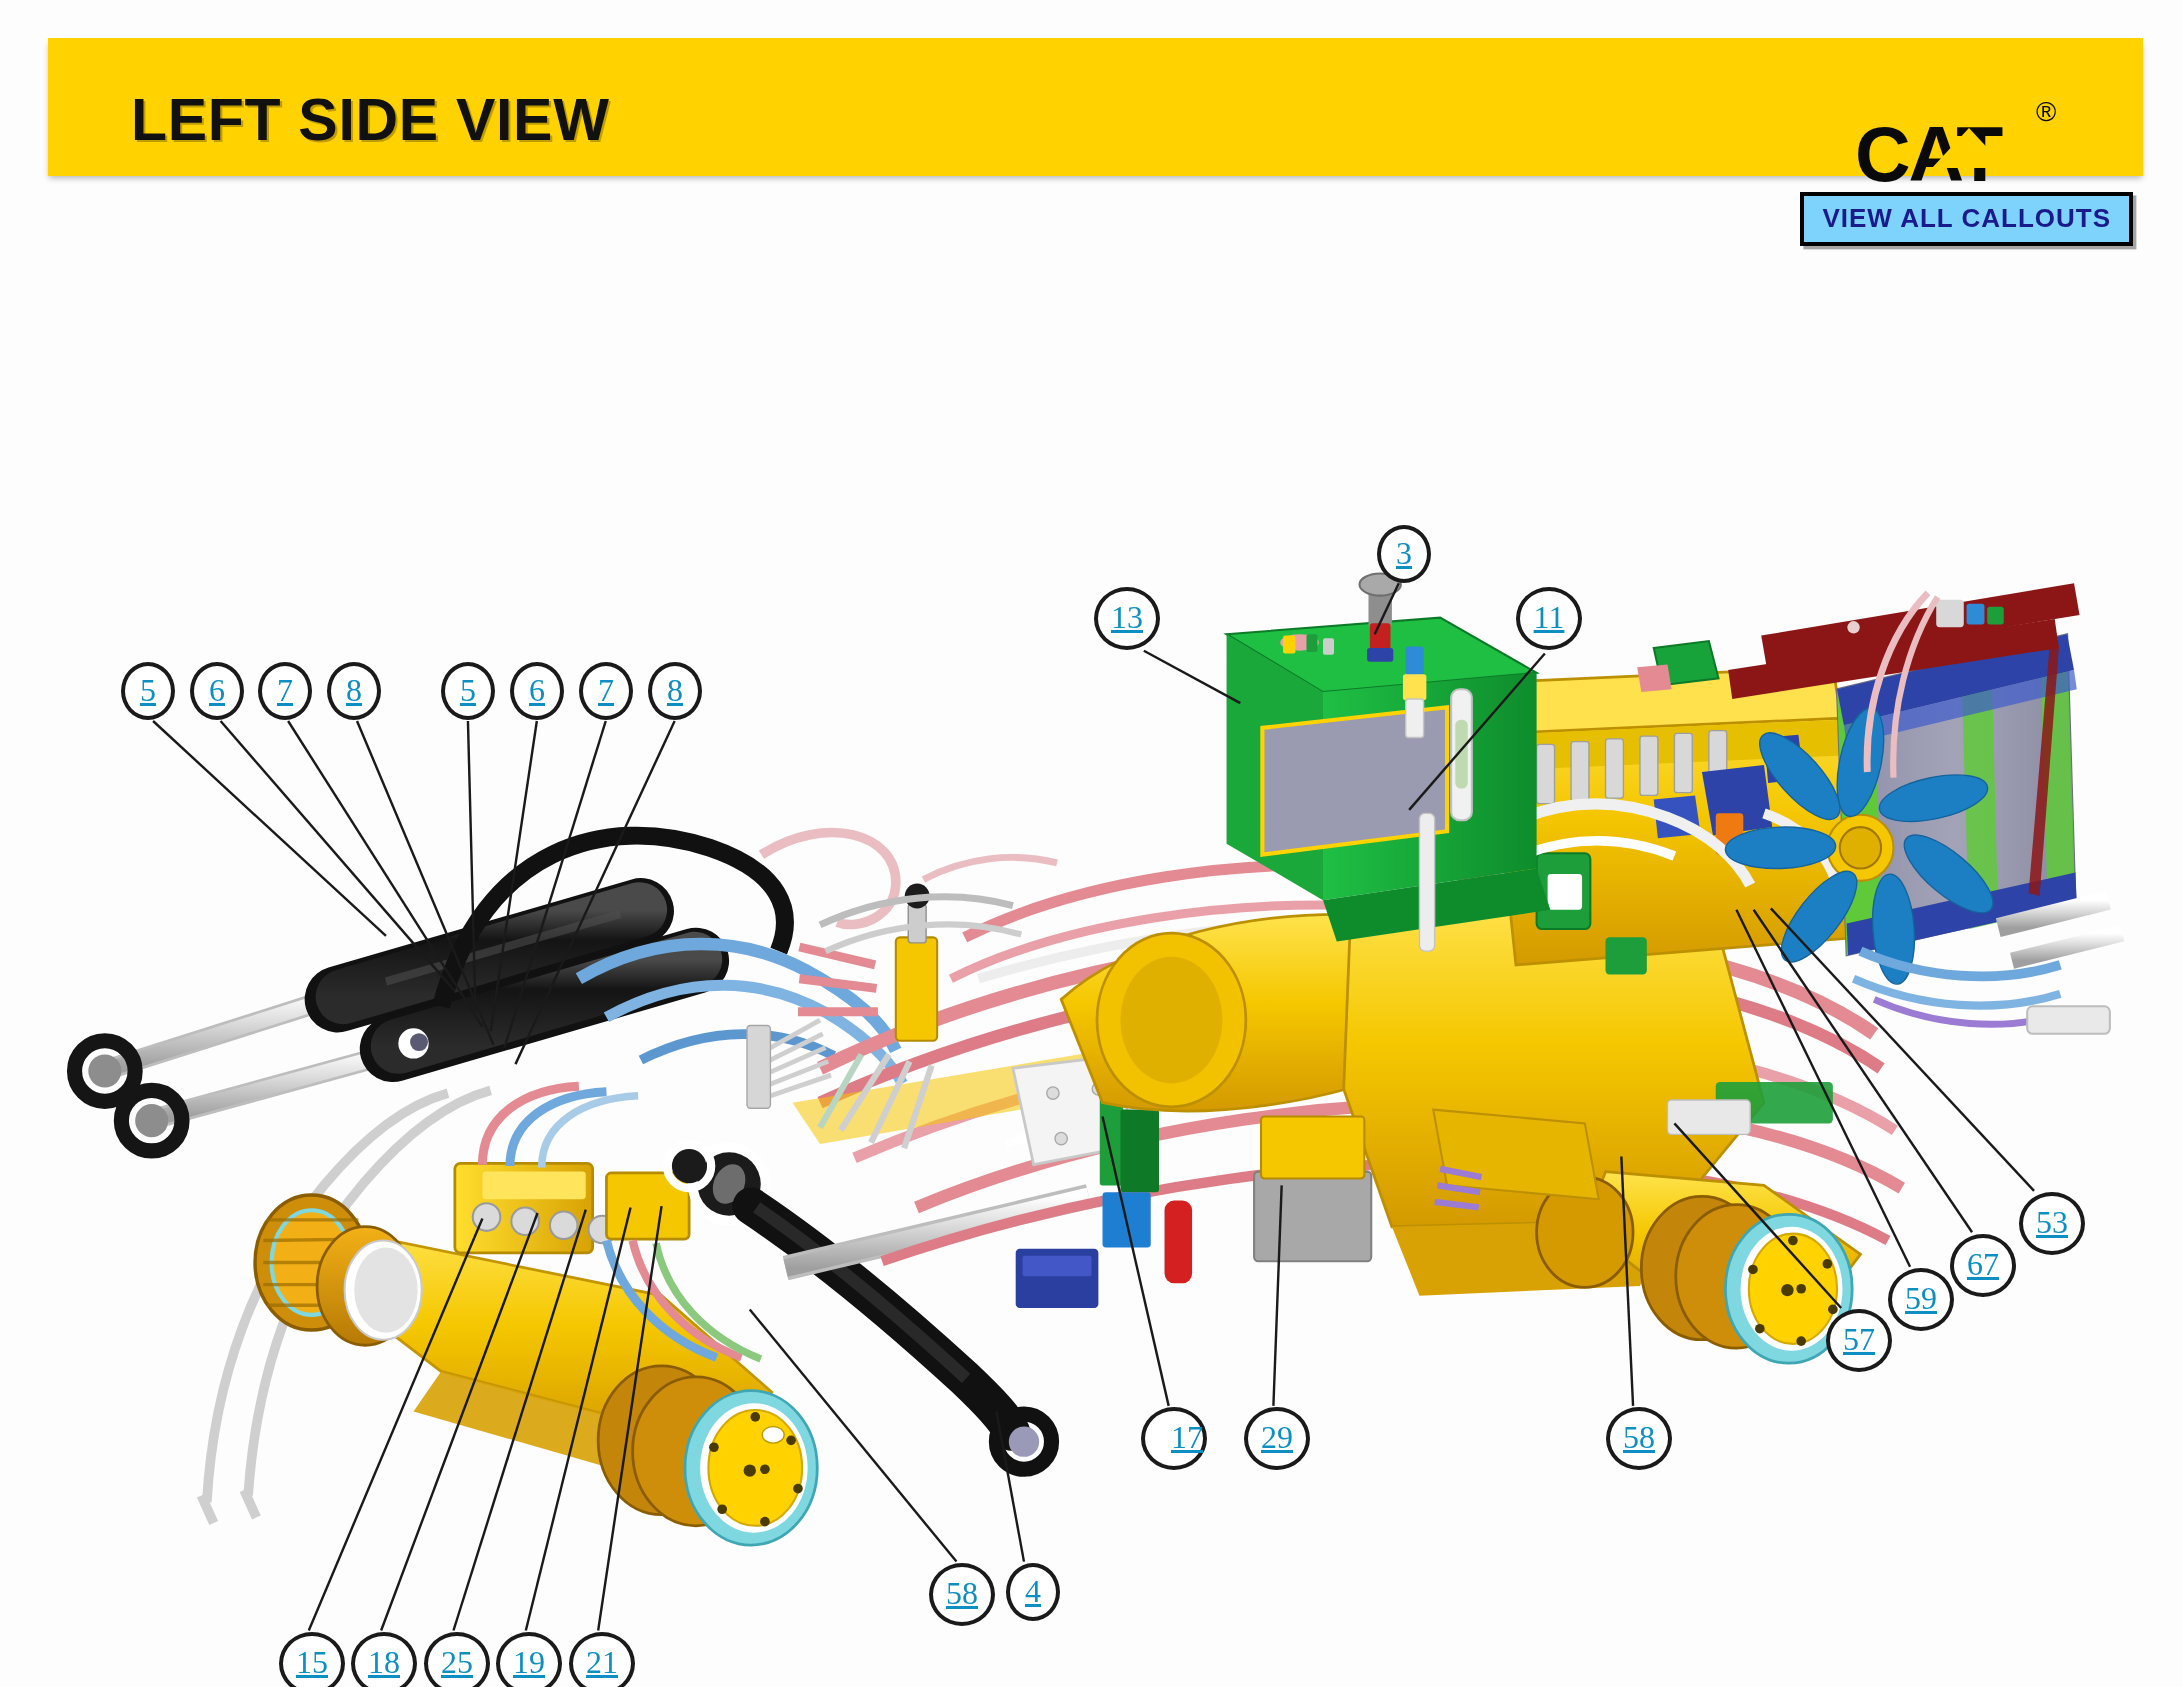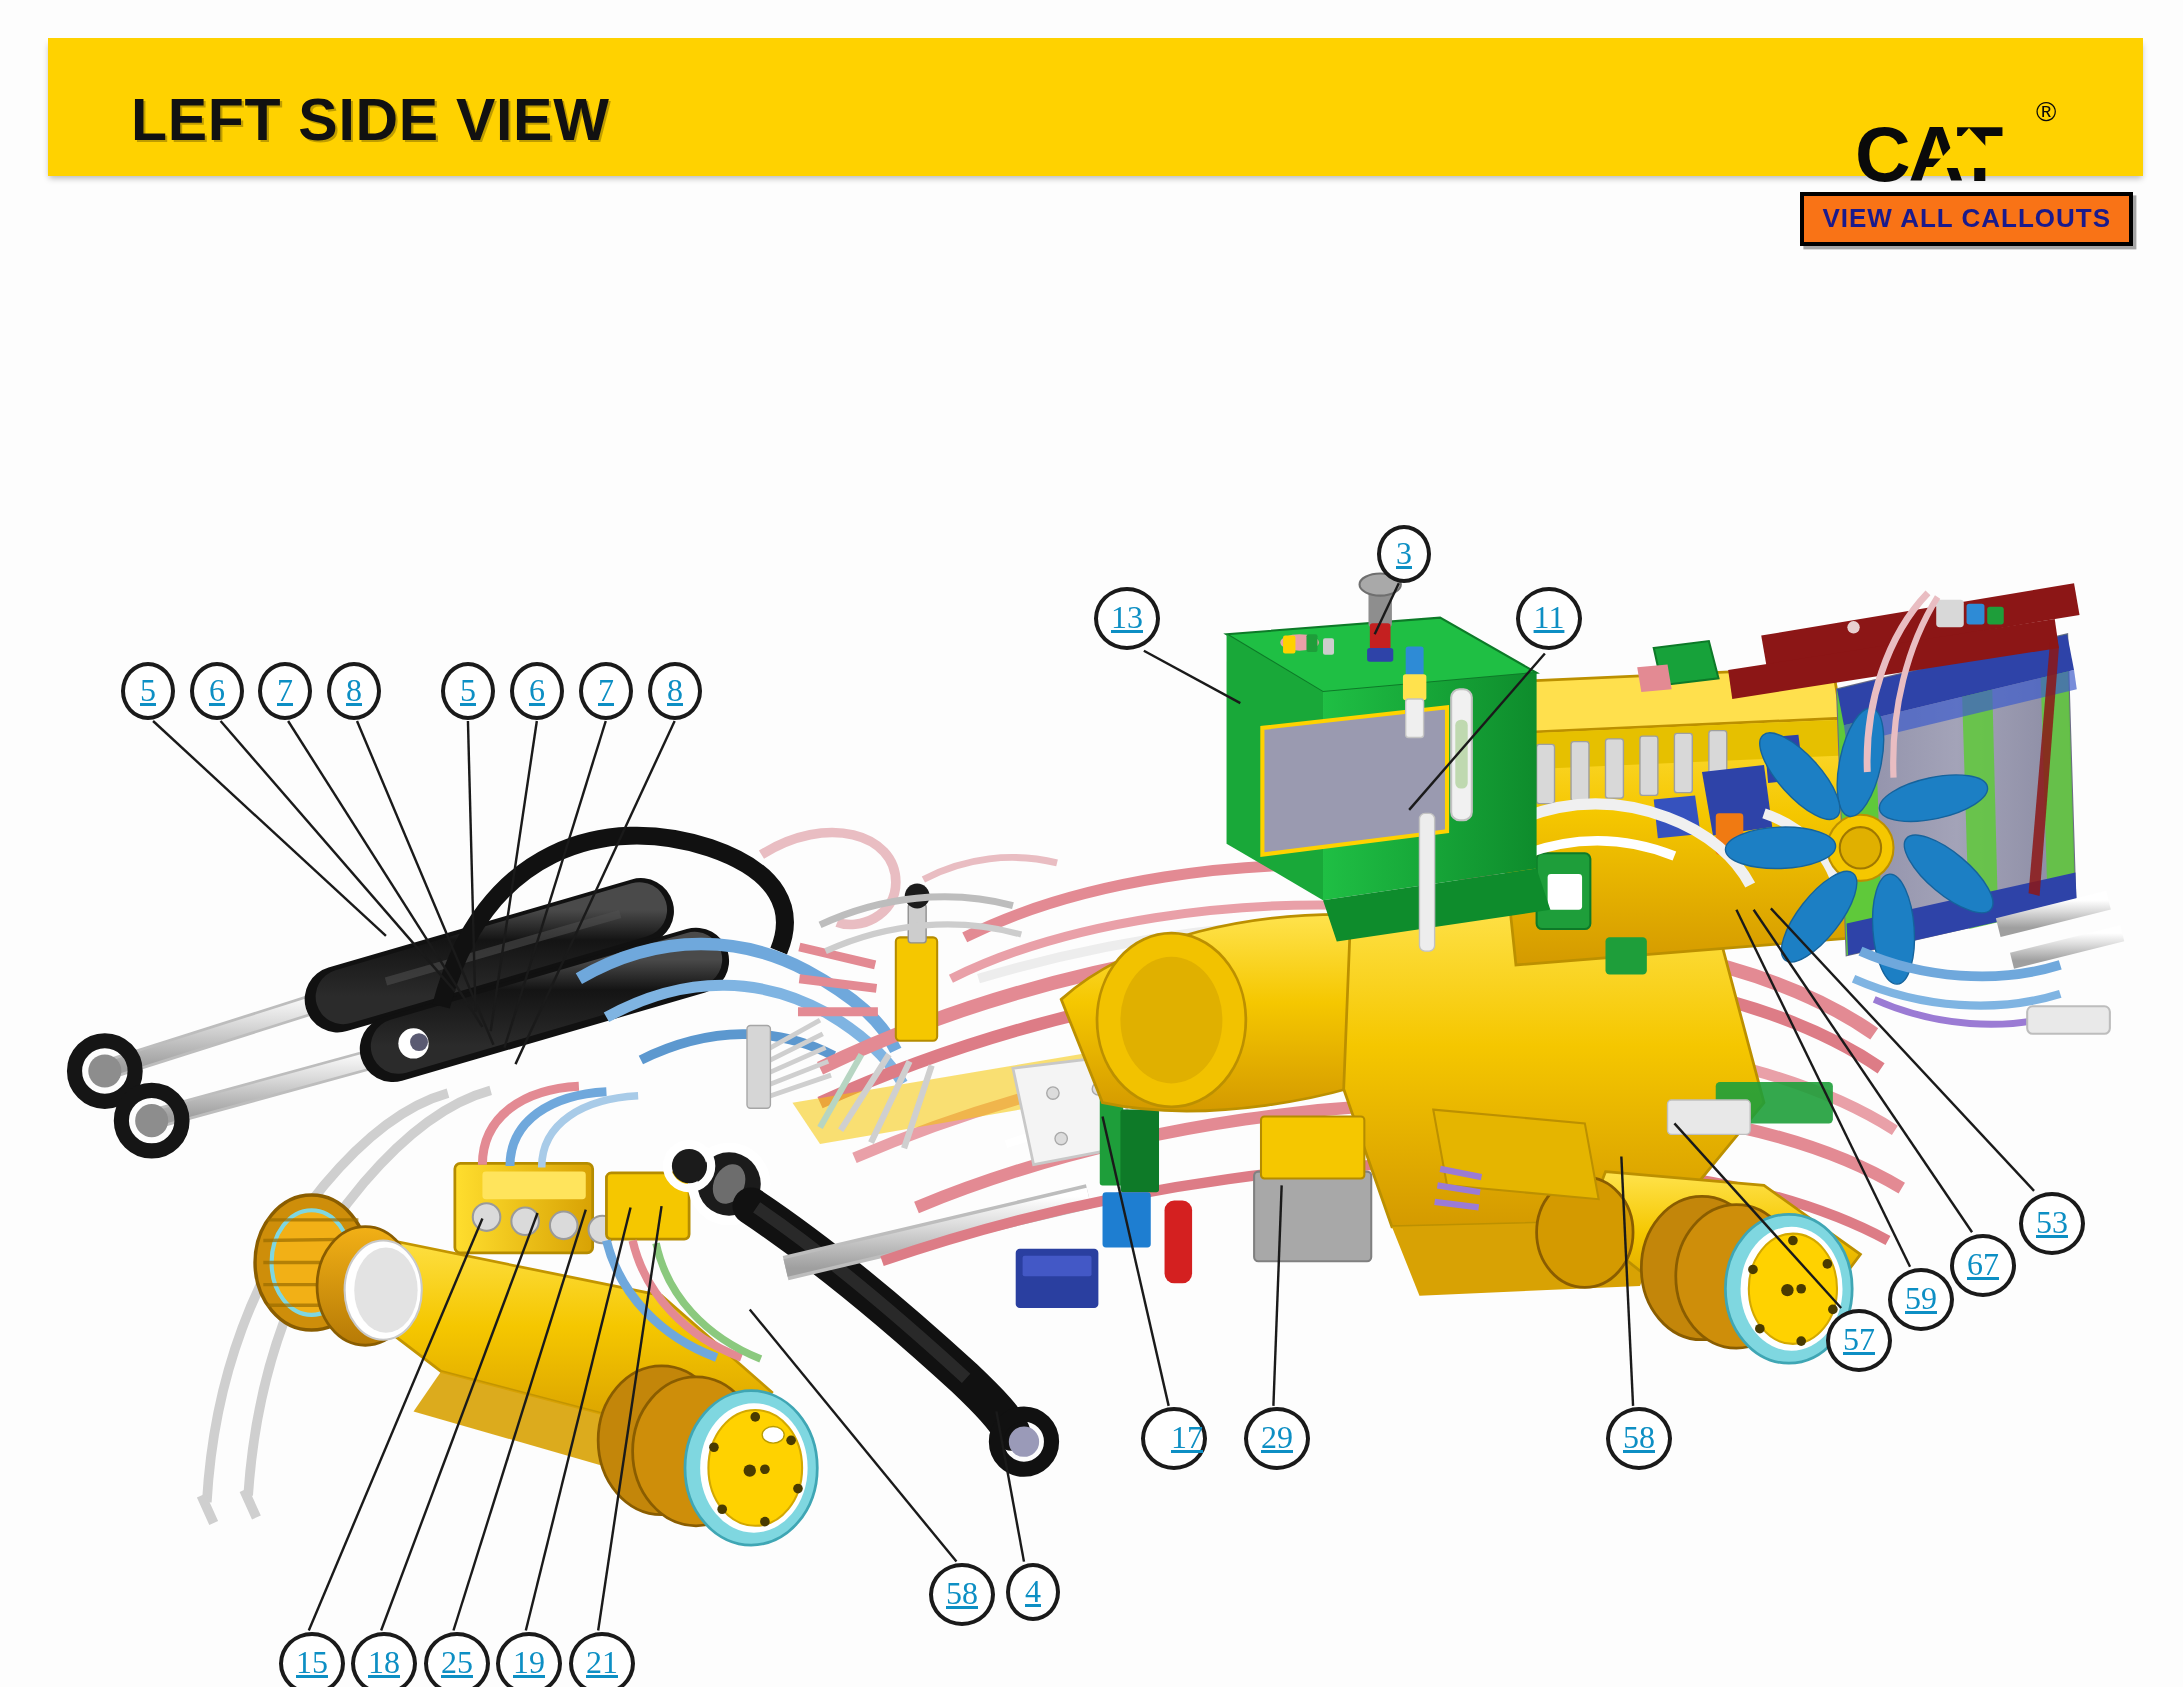--- a/index.html
+++ b/index.html
@@ -36,21 +36,21 @@
     border-left:37px solid transparent;border-right:37px solid transparent;
     border-bottom:40px solid #FFD200;
   }
   #cat-reg{
     position:absolute;left:181px;top:4.1px;
     font-size:27.6px;color:#0a0a0a;font-weight:normal;
   }
   
   #view-all-callouts{
     position:absolute;right:50px;top:192px;
-    background:#f97316;border:4.8px solid #000000;
+    background:#7dd3fc;border:4.8px solid #000000;
     padding:6.9px 18px 8.3px 18px;
     box-shadow:3.4px 3.4px 0 rgba(0,0,0,.35);
     cursor:pointer;
   }
   #view-all-callouts span{
     font-size:26px;font-weight:bold;color:#1a1a8c;letter-spacing:1px;
     font-family:"Liberation Sans", sans-serif;white-space:nowrap;
   }
   
   #illustration{

